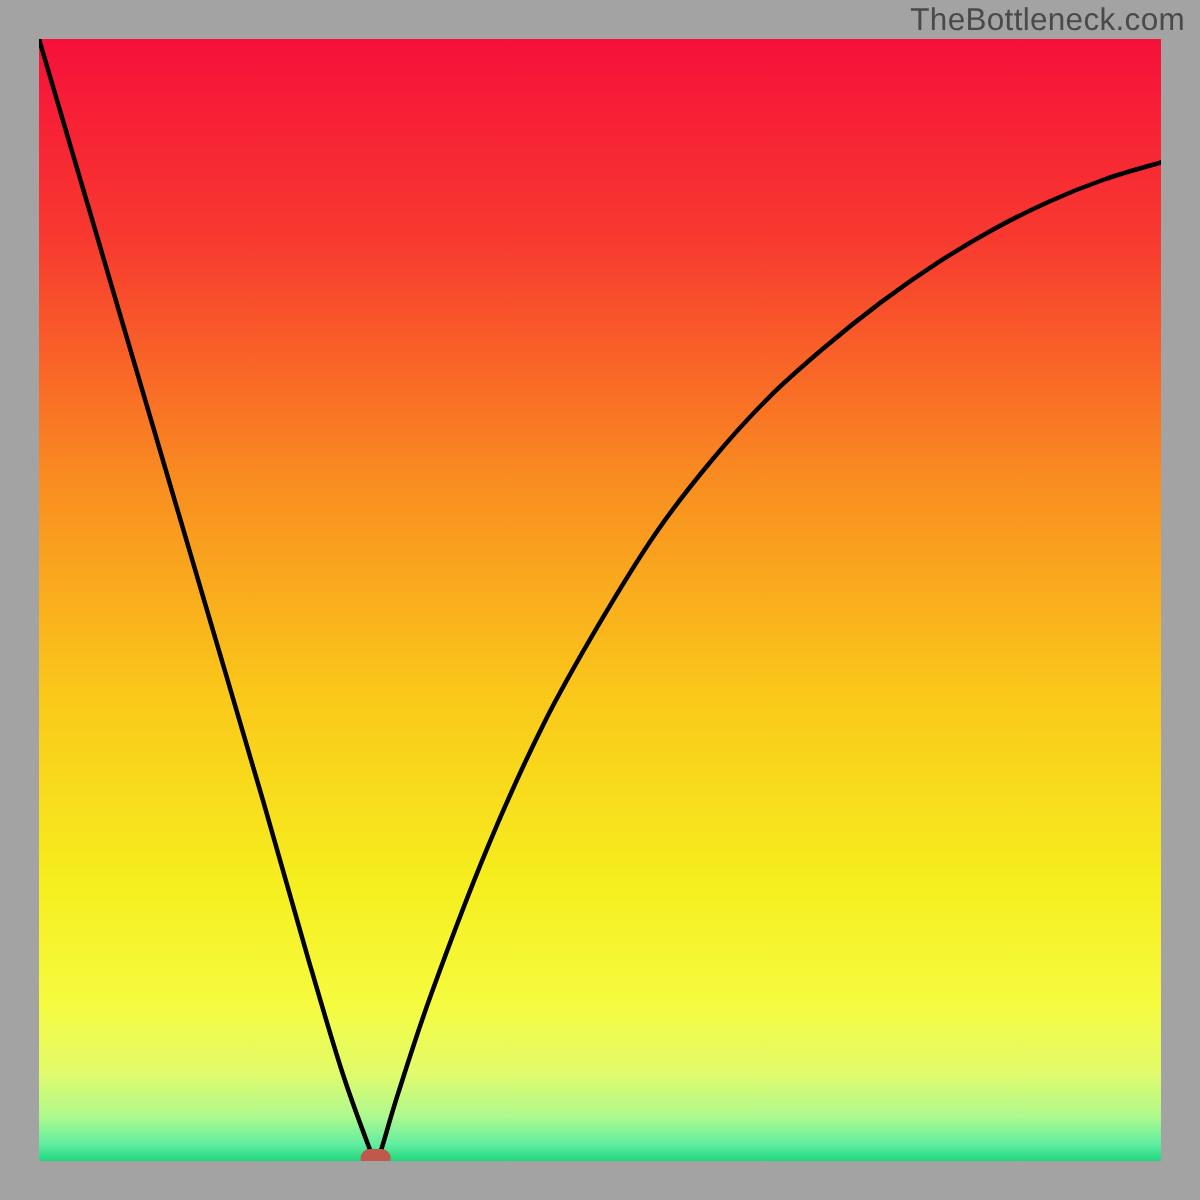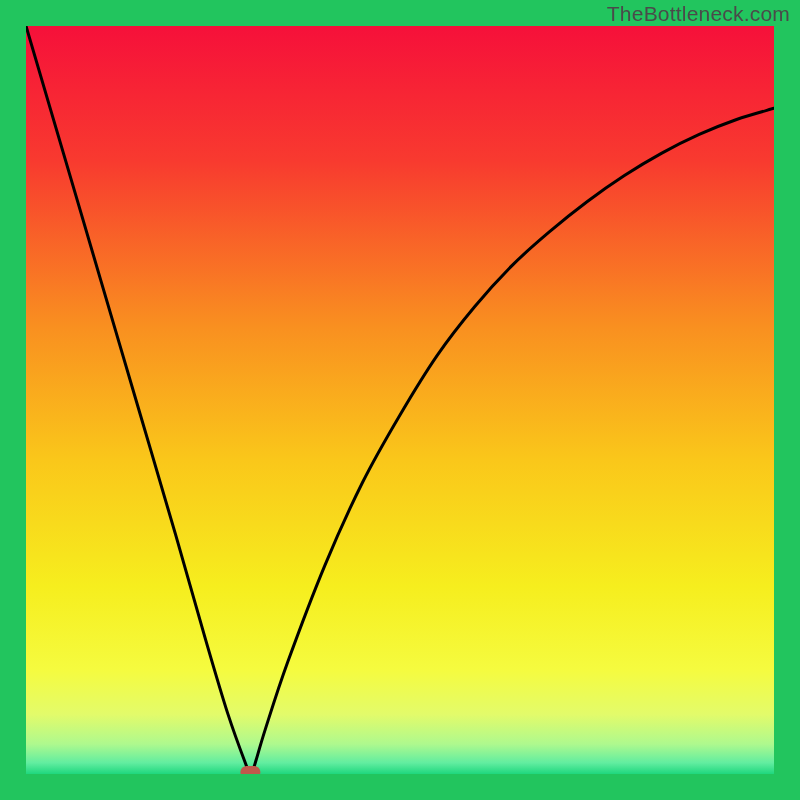--- a/index.html
+++ b/index.html
@@ -8,21 +8,21 @@
     width: 800px;
     height: 800px;
     overflow: hidden;
     background: #000;
     font-family: Arial, Helvetica, sans-serif;
   }
   .frame {
     position: relative;
     width: 800px;
     height: 800px;
-    background: #22c55e;
+    background: #a3a3a3;
   }
   .watermark {
     position: absolute;
     top: 2px;
     right: 10px;
     color: #4a4a4a;
     font-size: 21px;
     font-weight: 500;
     letter-spacing: 0.2px;
     z-index: 5;

